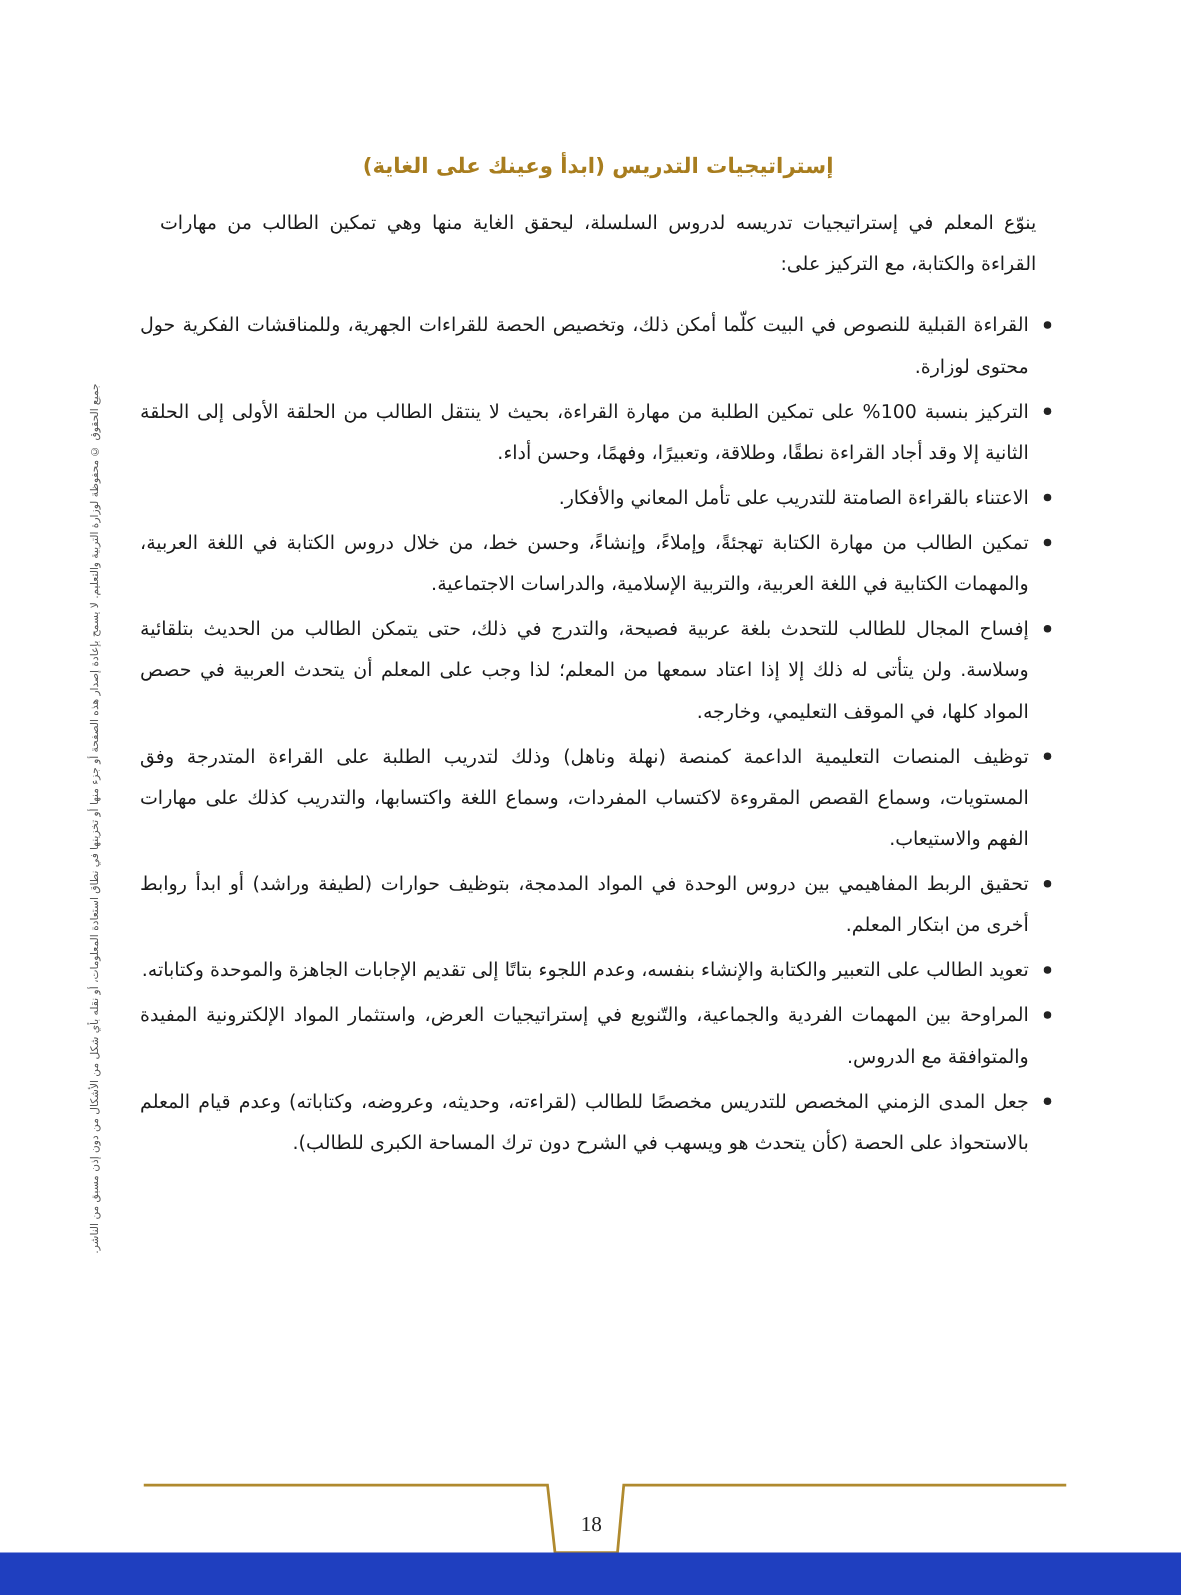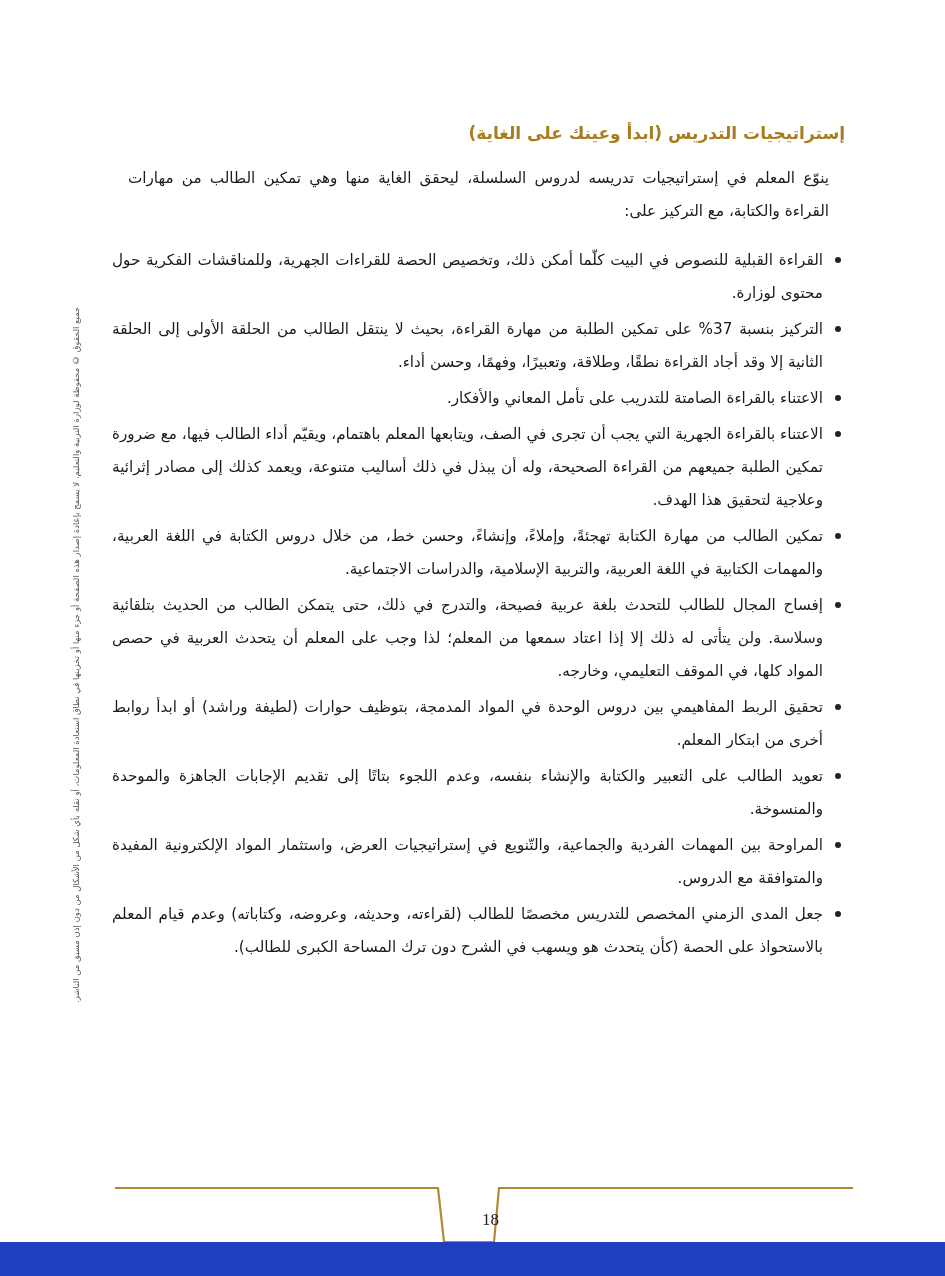--- a/index.html
+++ b/index.html
@@ -11,60 +11,60 @@
     position: absolute; left: 66px; top: 300px; width: 20px; height: 710px;
     writing-mode: vertical-rl; transform: rotate(180deg);
     font-size: 8.5px; color: #555; direction: rtl; white-space: nowrap;
     text-align: center; line-height: 20px; letter-spacing: 0;
   }
   .content {
     position: absolute; left: 112px; right: 100px; top: 120px;
     direction: rtl; text-align: justify;
   }
   .title {
-    color: #a87d1e; font-weight: bold; font-size: 17px;
+    text-align: center; color: #a87d1e; font-weight: bold; font-size: 17px;
     margin: 0 0 6px 0; line-height: 26px;
   }
   .intro { font-size: 15.2px; line-height: 33px; margin: 16px; text-align-last: right; }
   ul.bullets { list-style: none; margin: 0; padding: 0; }
   ul.bullets li {
     position: relative; padding-right: 22px; font-size: 15.2px; line-height: 33px;
     text-align-last: right; margin-bottom: 3px;
   }
   ul.bullets li::before {
     content: ""; position: absolute; right: 4px; top: 13px; width: 6px; height: 6px;
     border-radius: 50%; background: #222;
   }
   .footer-svg { position: absolute; left: 0; top: 1180px; width: 945px; height: 96px; }
   .page-number {
-    position: absolute; left: 447px; top: 1210px; width: 52px; text-align: right;
+    position: absolute; left: 447px; top: 1210px; width: 52px; text-align: center;
     font-family: "Liberation Serif", serif; font-size: 17px; color: #222;
   }
   .blue-band {
     position: absolute; left: 0; top: 1242px; width: 945px; height: 34px;
     background: #1f3fbf;
   }
 </style>
 </head>
 <body>
 
 <div class="side-note">جميع الحقوق © محفوظة لوزارة التربية والتعليم. لا يسمح بإعادة إصدار هذه الصفحة أو جزء منها أو تخزينها في نطاق استعادة المعلومات، أو نقله بأي شكل من الأشكال من دون إذن مسبق من الناشر.</div>
 
 <div class="content">
   <h2 class="title">إستراتيجيات التدريس (ابدأ وعينك على الغاية)</h2>
   <p class="intro">ينوّع المعلم في إستراتيجيات تدريسه لدروس السلسلة، ليحقق الغاية منها وهي تمكين الطالب من مهارات القراءة والكتابة، مع التركيز على:</p>
   <ul class="bullets">
     <li>القراءة القبلية للنصوص في البيت كلّما أمكن ذلك، وتخصيص الحصة للقراءات الجهرية، وللمناقشات الفكرية حول محتوى لوزارة.</li>
-    <li>التركيز بنسبة 37% على تمكين الطلبة من مهارة القراءة، بحيث لا ينتقل الطالب من الحلقة الأولى إلى الحلقة الثانية إلا وقد أجاد القراءة نطقًا، وطلاقة، وتعبيرًا، وفهمًا، وحسن أداء.</li>
+    <li>التركيز بنسبة 100% على تمكين الطلبة من مهارة القراءة، بحيث لا ينتقل الطالب من الحلقة الأولى إلى الحلقة الثانية إلا وقد أجاد القراءة نطقًا، وطلاقة، وتعبيرًا، وفهمًا، وحسن أداء.</li>
     <li>الاعتناء بالقراءة الصامتة للتدريب على تأمل المعاني والأفكار.</li>
-    <li>الاعتناء بالقراءة الجهرية التي يجب أن تجرى في الصف، ويتابعها المعلم باهتمام، ويقيّم أداء الطالب فيها، مع ضرورة تمكين الطلبة جميعهم من القراءة الصحيحة، وله أن يبذل في ذلك أساليب متنوعة، ويعمد كذلك إلى مصادر إثرائية وعلاجية لتحقيق هذا الهدف.</li>
     <li>تمكين الطالب من مهارة الكتابة تهجئةً، وإملاءً، وإنشاءً، وحسن خط، من خلال دروس الكتابة في اللغة العربية، والمهمات الكتابية في اللغة العربية، والتربية الإسلامية، والدراسات الاجتماعية.</li>
     <li>إفساح المجال للطالب للتحدث بلغة عربية فصيحة، والتدرج في ذلك، حتى يتمكن الطالب من الحديث بتلقائية وسلاسة. ولن يتأتى له ذلك إلا إذا اعتاد سمعها من المعلم؛ لذا وجب على المعلم أن يتحدث العربية في حصص المواد كلها، في الموقف التعليمي، وخارجه.</li>
+    <li>توظيف المنصات التعليمية الداعمة كمنصة (نهلة وناهل) وذلك لتدريب الطلبة على القراءة المتدرجة وفق المستويات، وسماع القصص المقروءة لاكتساب المفردات، وسماع اللغة واكتسابها، والتدريب كذلك على مهارات الفهم والاستيعاب.</li>
     <li>تحقيق الربط المفاهيمي بين دروس الوحدة في المواد المدمجة، بتوظيف حوارات (لطيفة وراشد) أو ابدأ روابط أخرى من ابتكار المعلم.</li>
-    <li>تعويد الطالب على التعبير والكتابة والإنشاء بنفسه، وعدم اللجوء بتاتًا إلى تقديم الإجابات الجاهزة والموحدة والمنسوخة.</li>
+    <li>تعويد الطالب على التعبير والكتابة والإنشاء بنفسه، وعدم اللجوء بتاتًا إلى تقديم الإجابات الجاهزة والموحدة وكتاباته.</li>
     <li>المراوحة بين المهمات الفردية والجماعية، والتّنويع في إستراتيجيات العرض، واستثمار المواد الإلكترونية المفيدة والمتوافقة مع الدروس.</li>
     <li>جعل المدى الزمني المخصص للتدريس مخصصًا للطالب (لقراءته، وحديثه، وعروضه، وكتاباته) وعدم قيام المعلم بالاستحواذ على الحصة (كأن يتحدث هو ويسهب في الشرح دون ترك المساحة الكبرى للطالب).</li>
   </ul>
 </div>
 
 <svg class="footer-svg" viewBox="0 0 945 96">
   <polyline points="115,8 438,8 444,62 494,62 499,8 853,8" fill="none" stroke="#b08a2e" stroke-width="2.2"></polyline>
 </svg>
 <div class="page-number">18</div>
 <div class="blue-band"></div>

